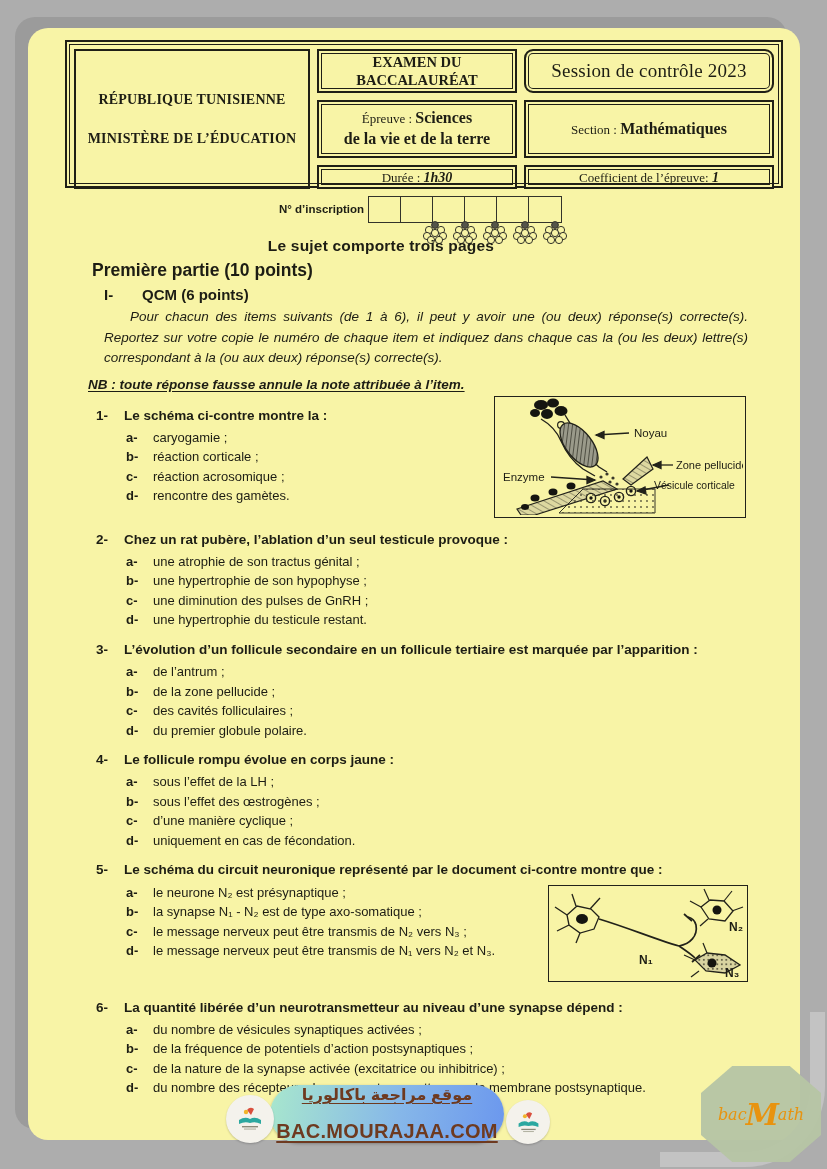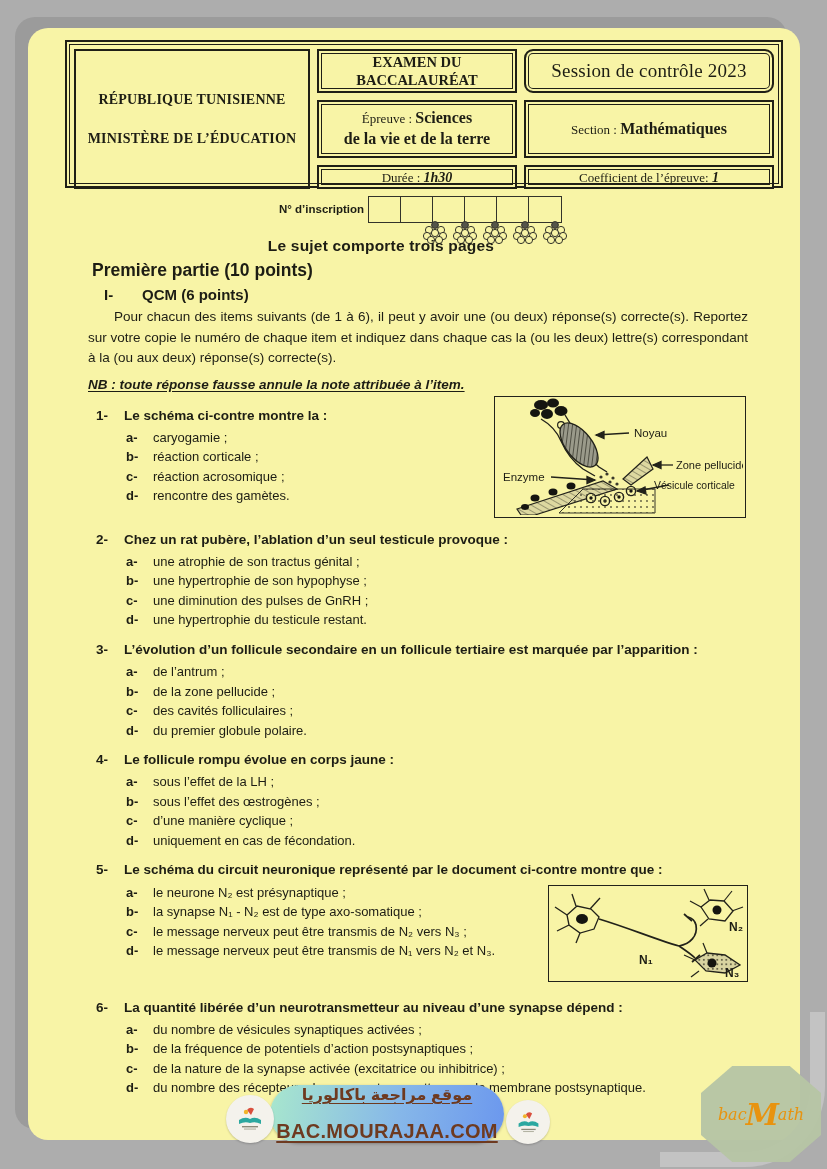--- a/index.html
+++ b/index.html
@@ -47,21 +47,21 @@
   .insc-cell{width:32px;height:25px;border-right:1.1px solid #33332a;box-sizing:border-box;}
   .insc-cell:last-child{border-right:none;}
   .flowers{position:absolute;left:420px;top:219px;}
   .notice{position:absolute;left:0;top:237px;width:728px;text-align:center;
     font-weight:bold;font-size:15.5px;letter-spacing:.2px;margin-left:17px;}
   
   .content{position:absolute;left:88px;top:260px;width:660px;font-size:13.5px;}
   .part-title{font-size:17.5px;font-weight:bold;margin:0 0 5px 4px;}
   .qcm-line{margin:0 0 4px 16px;font-weight:bold;font-size:15px;}
   .qcm-line .roman{display:inline-block;width:38px;}
-  .instructions{margin:2px 0 8px 0;line-height:1.52;text-align:justify;text-indent:26px;}
+  .instructions{margin:2px 0 8px 16px;line-height:1.52;text-align:justify;text-indent:26px;font-style:italic;}
   .nb{font-weight:bold;font-style:italic;text-decoration:underline;text-underline-offset:2px;
     margin:2px 0 14px 0;font-size:13.5px;}
   .item{margin:0 0 10px 8px;display:flow-root;font-size:13px;line-height:1.5;}
   .item-q{font-weight:bold;display:flex;margin-bottom:2px;font-size:13.5px;}
   .item-q .num{flex:0 0 28px;}
   .opt{display:flex;padding-left:30px;}
   .opt .letter{flex:0 0 27px;font-weight:bold;}
   .fig{border:1.6px solid #22221a;box-sizing:border-box;background:transparent;}
   .fig1{float:right;width:252px;height:122px;margin:-10px 2px 2px 10px;}
   .fig5{float:right;width:200px;height:97px;margin:2px 0 2px 8px;}

